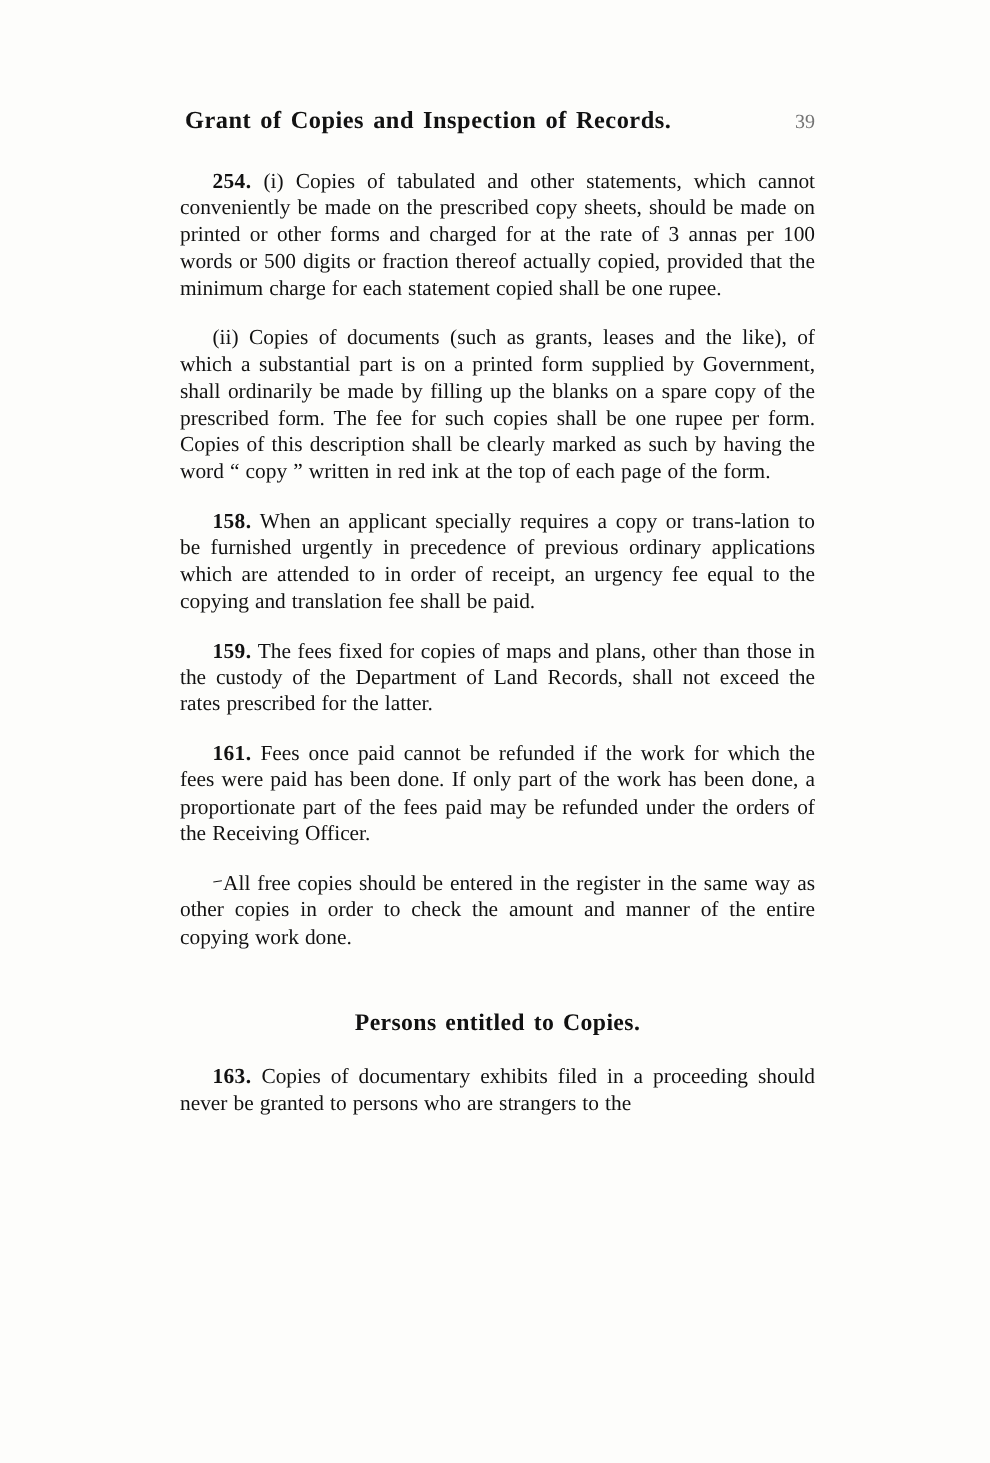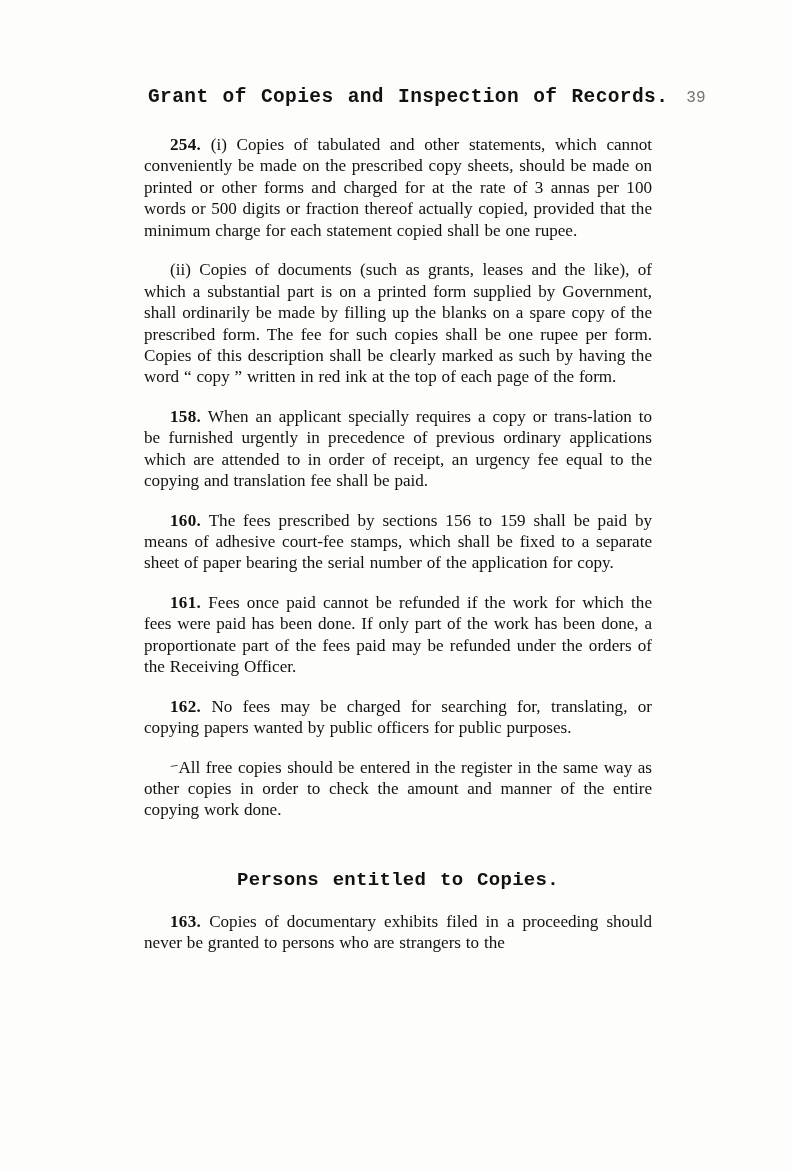--- a/index.html
+++ b/index.html
@@ -25,21 +25,20 @@
     left: 144px;
     top: 86px;
     width: 508px;
   }
   .header-line {
     display: flex;
     align-items: baseline;
     justify-content: space-between;
     margin-bottom: 26px;
     padding-left: 4px;
-    font-family: Liberation Mono, monospace;
   }
   .header-title {
     font-size: 19.5px;
     font-weight: bold;
     letter-spacing: 0.4px;
     word-spacing: 2px;
     color: #121212;
     white-space: nowrap;
   }
   .header-page {
@@ -68,21 +67,20 @@
     letter-spacing: 0.3px;
   }
   .section-heading {
     text-align: center;
     font-size: 19px;
     font-weight: bold;
     letter-spacing: 0.3px;
     word-spacing: 2px;
     margin: 48px 0 20px 0;
     color: #111111;
-    font-family: Liberation Mono, monospace;
   }
   .tilde {
     display: inline-block;
     transform: translateY(-2px) rotate(-8deg);
     font-size: 15px;
   }
 </style>
 </head>
 <body>
 
@@ -102,35 +100,31 @@
     <p class="para">
       <span class="indent"></span><span class="num"></span><span>(ii) Copies of documents (such as grants, leases and the like), of which a substantial part is on a printed form supplied by Government, shall ordinarily be made by filling up the blanks on a spare copy of the prescribed form. The fee for such copies shall be one rupee per form. Copies of this description shall be clearly marked as such by having the word “ copy ” written in red ink at the top of each page of the form.</span>
     </p>
 
 
     <p class="para">
       <span class="indent"></span><span class="num">158.</span>
       <span>When an applicant specially requires a copy or trans-lation to be furnished urgently in precedence of previous ordinary applications which are attended to in order of receipt, an urgency fee equal to the copying and translation fee shall be paid.</span>
     </p>
 
+    <p class="para">
+      <span class="indent"></span><span class="num">159.</span>
+      <span>The fees fixed for copies of maps and plans, other than those in the custody of the Department of Land Records, shall not exceed the rates prescribed for the latter.</span>
+    </p>
 
-    <p class="para">
-      <span class="indent"></span><span class="num">160.</span>
-      <span>The fees prescribed by sections 156 to 159 shall be paid by means of adhesive court-fee stamps, which shall be fixed to a separate sheet of paper bearing the serial number of the application for copy.</span>
-    </p>
 
     <p class="para">
       <span class="indent"></span><span class="num">161.</span>
       <span>Fees once paid cannot be refunded if the work for which the fees were paid has been done. If only part of the work has been done, a proportionate part of the fees paid may be refunded under the orders of the Receiving Officer.</span>
     </p>
 
-    <p class="para">
-      <span class="indent"></span><span class="num">162.</span>
-      <span>No fees may be charged for searching for, translating, or copying papers wanted by public officers for public purposes.</span>
-    </p>
 
     <p class="para">
       <span class="indent"></span><span class="tilde">−</span><span>All free copies should be entered in the register in the same way as other copies in order to check the amount and manner of the entire copying work done.</span>
     </p>
 
     <h2 class="section-heading">Persons entitled to Copies.</h2>
 
     <p class="para">
       <span class="indent"></span><span class="num">163.</span>
       <span>Copies of documentary exhibits filed in a proceeding should never be granted to persons who are strangers to the</span>

